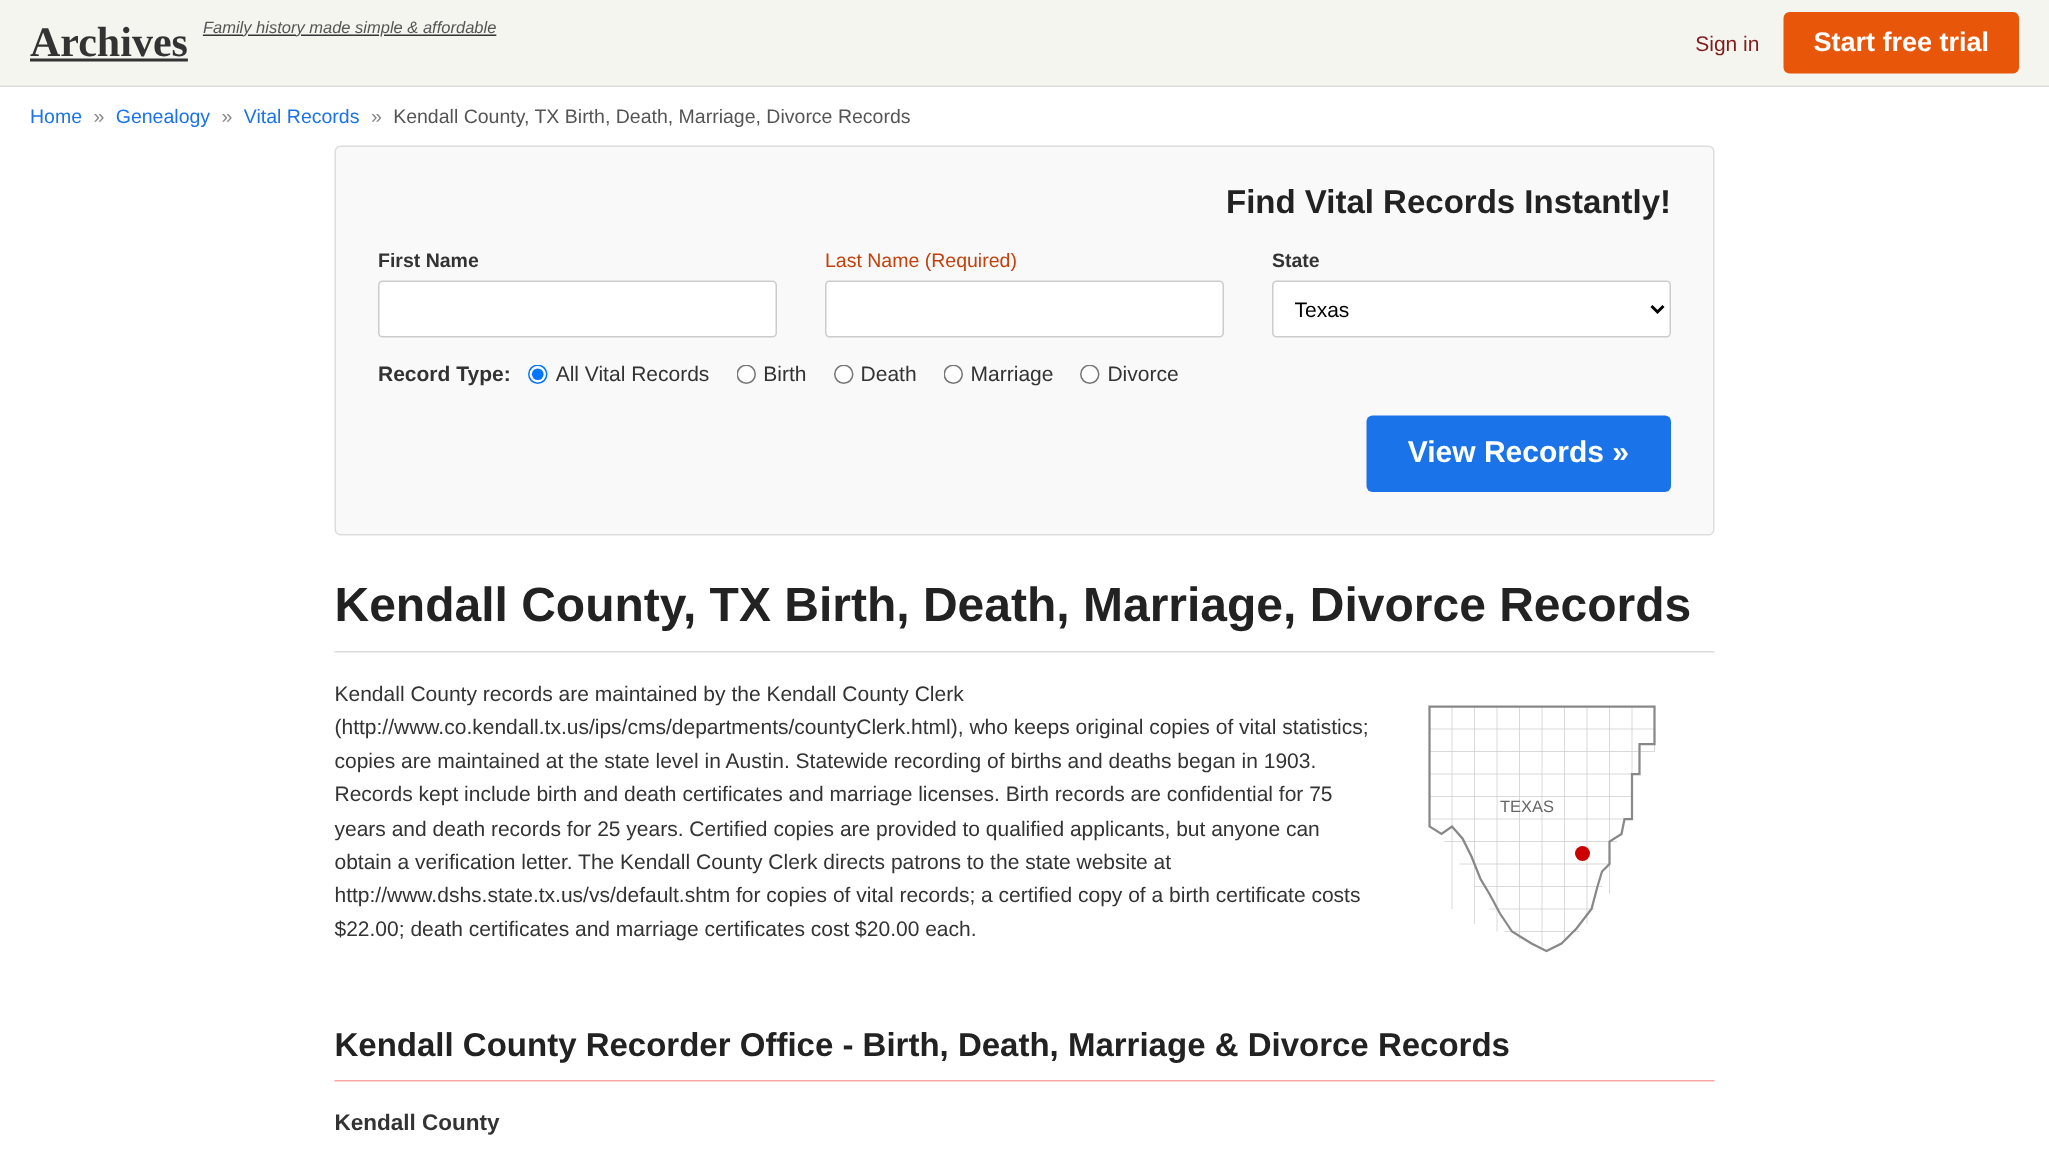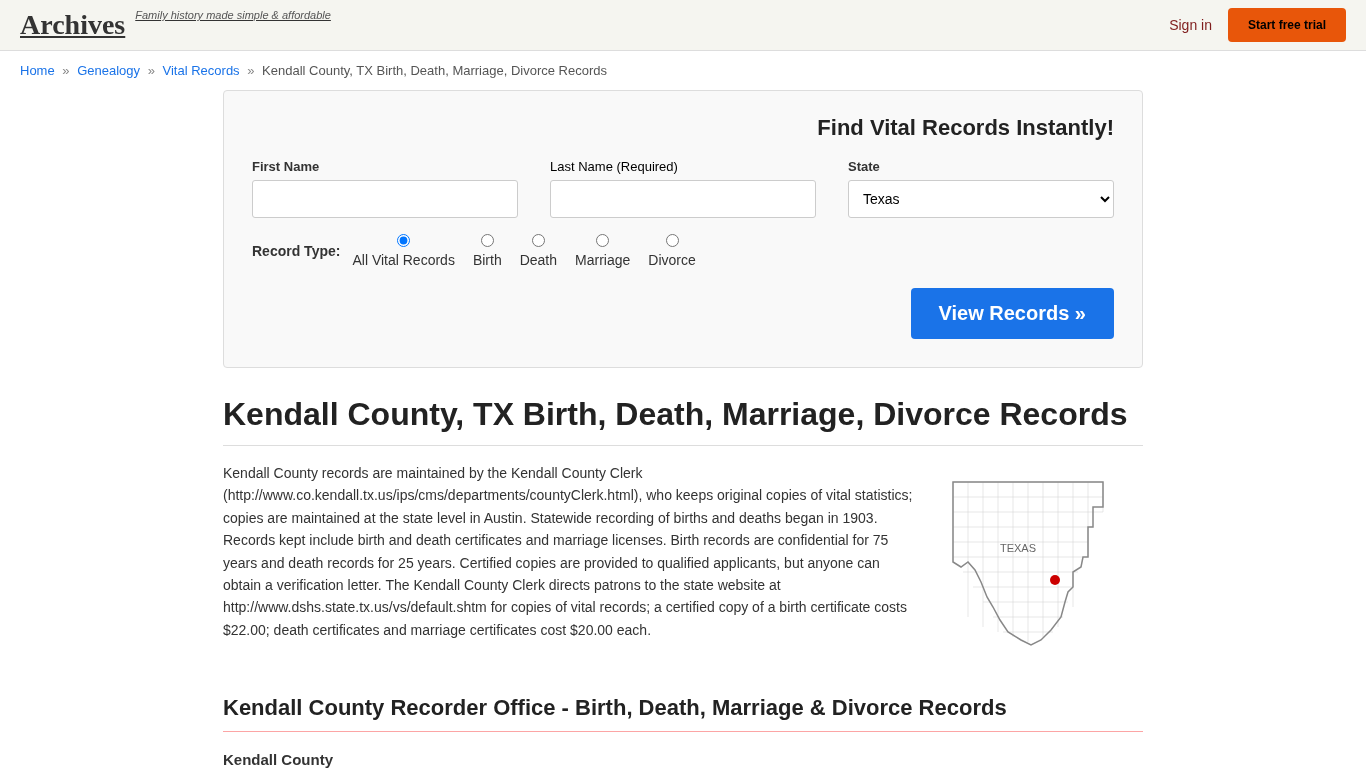--- a/index.html
+++ b/index.html
@@ -35,24 +35,24 @@
       align-items: center;
       gap: 16px;
     }
     .sign-in-link {
       color: #7f1d1d;
       text-decoration: none;
       font-size: 14px;
     }
     .start-trial-btn {
       background: #e8560a;
-      color: #000000;
+      color: #ffffff;
       border: none;
       padding: 10px 20px;
-      font-size: 12px;
+      font-size: 18px;
       border-radius: 4px;
       cursor: pointer;
       font-weight: bold;
     }
 
     
     .breadcrumb {
       padding: 12px 20px;
       font-size: 13px;
       color: #555;
@@ -105,21 +105,21 @@
     .field-group.first-name { flex: 1; }
     .field-group.last-name { flex: 1; }
     .field-group.state { flex: 1; }
     .field-label {
       font-size: 13px;
       font-weight: bold;
       color: #333;
     }
     .field-label span {
       font-weight: normal;
-      color: #000000;
+      color: #c2410c;
     }
     .field-input {
       width: 100%;
       padding: 8px 10px;
       border: 1px solid #ccc;
       border-radius: 3px;
       font-size: 14px;
       background: #fff;
       height: 38px;
     }
@@ -149,21 +149,20 @@
       display: flex;
       align-items: center;
       gap: 18px;
     }
     .radio-item {
       display: flex;
       align-items: center;
       gap: 5px;
       font-size: 14px;
       cursor: pointer;
-      flex-direction: column;
     }
     .radio-item input[type="radio"] {
       cursor: pointer;
     }
     .view-records-row {
       display: flex;
       justify-content: flex-end;
     }
     .view-records-btn {
       background: #1a73e8;

